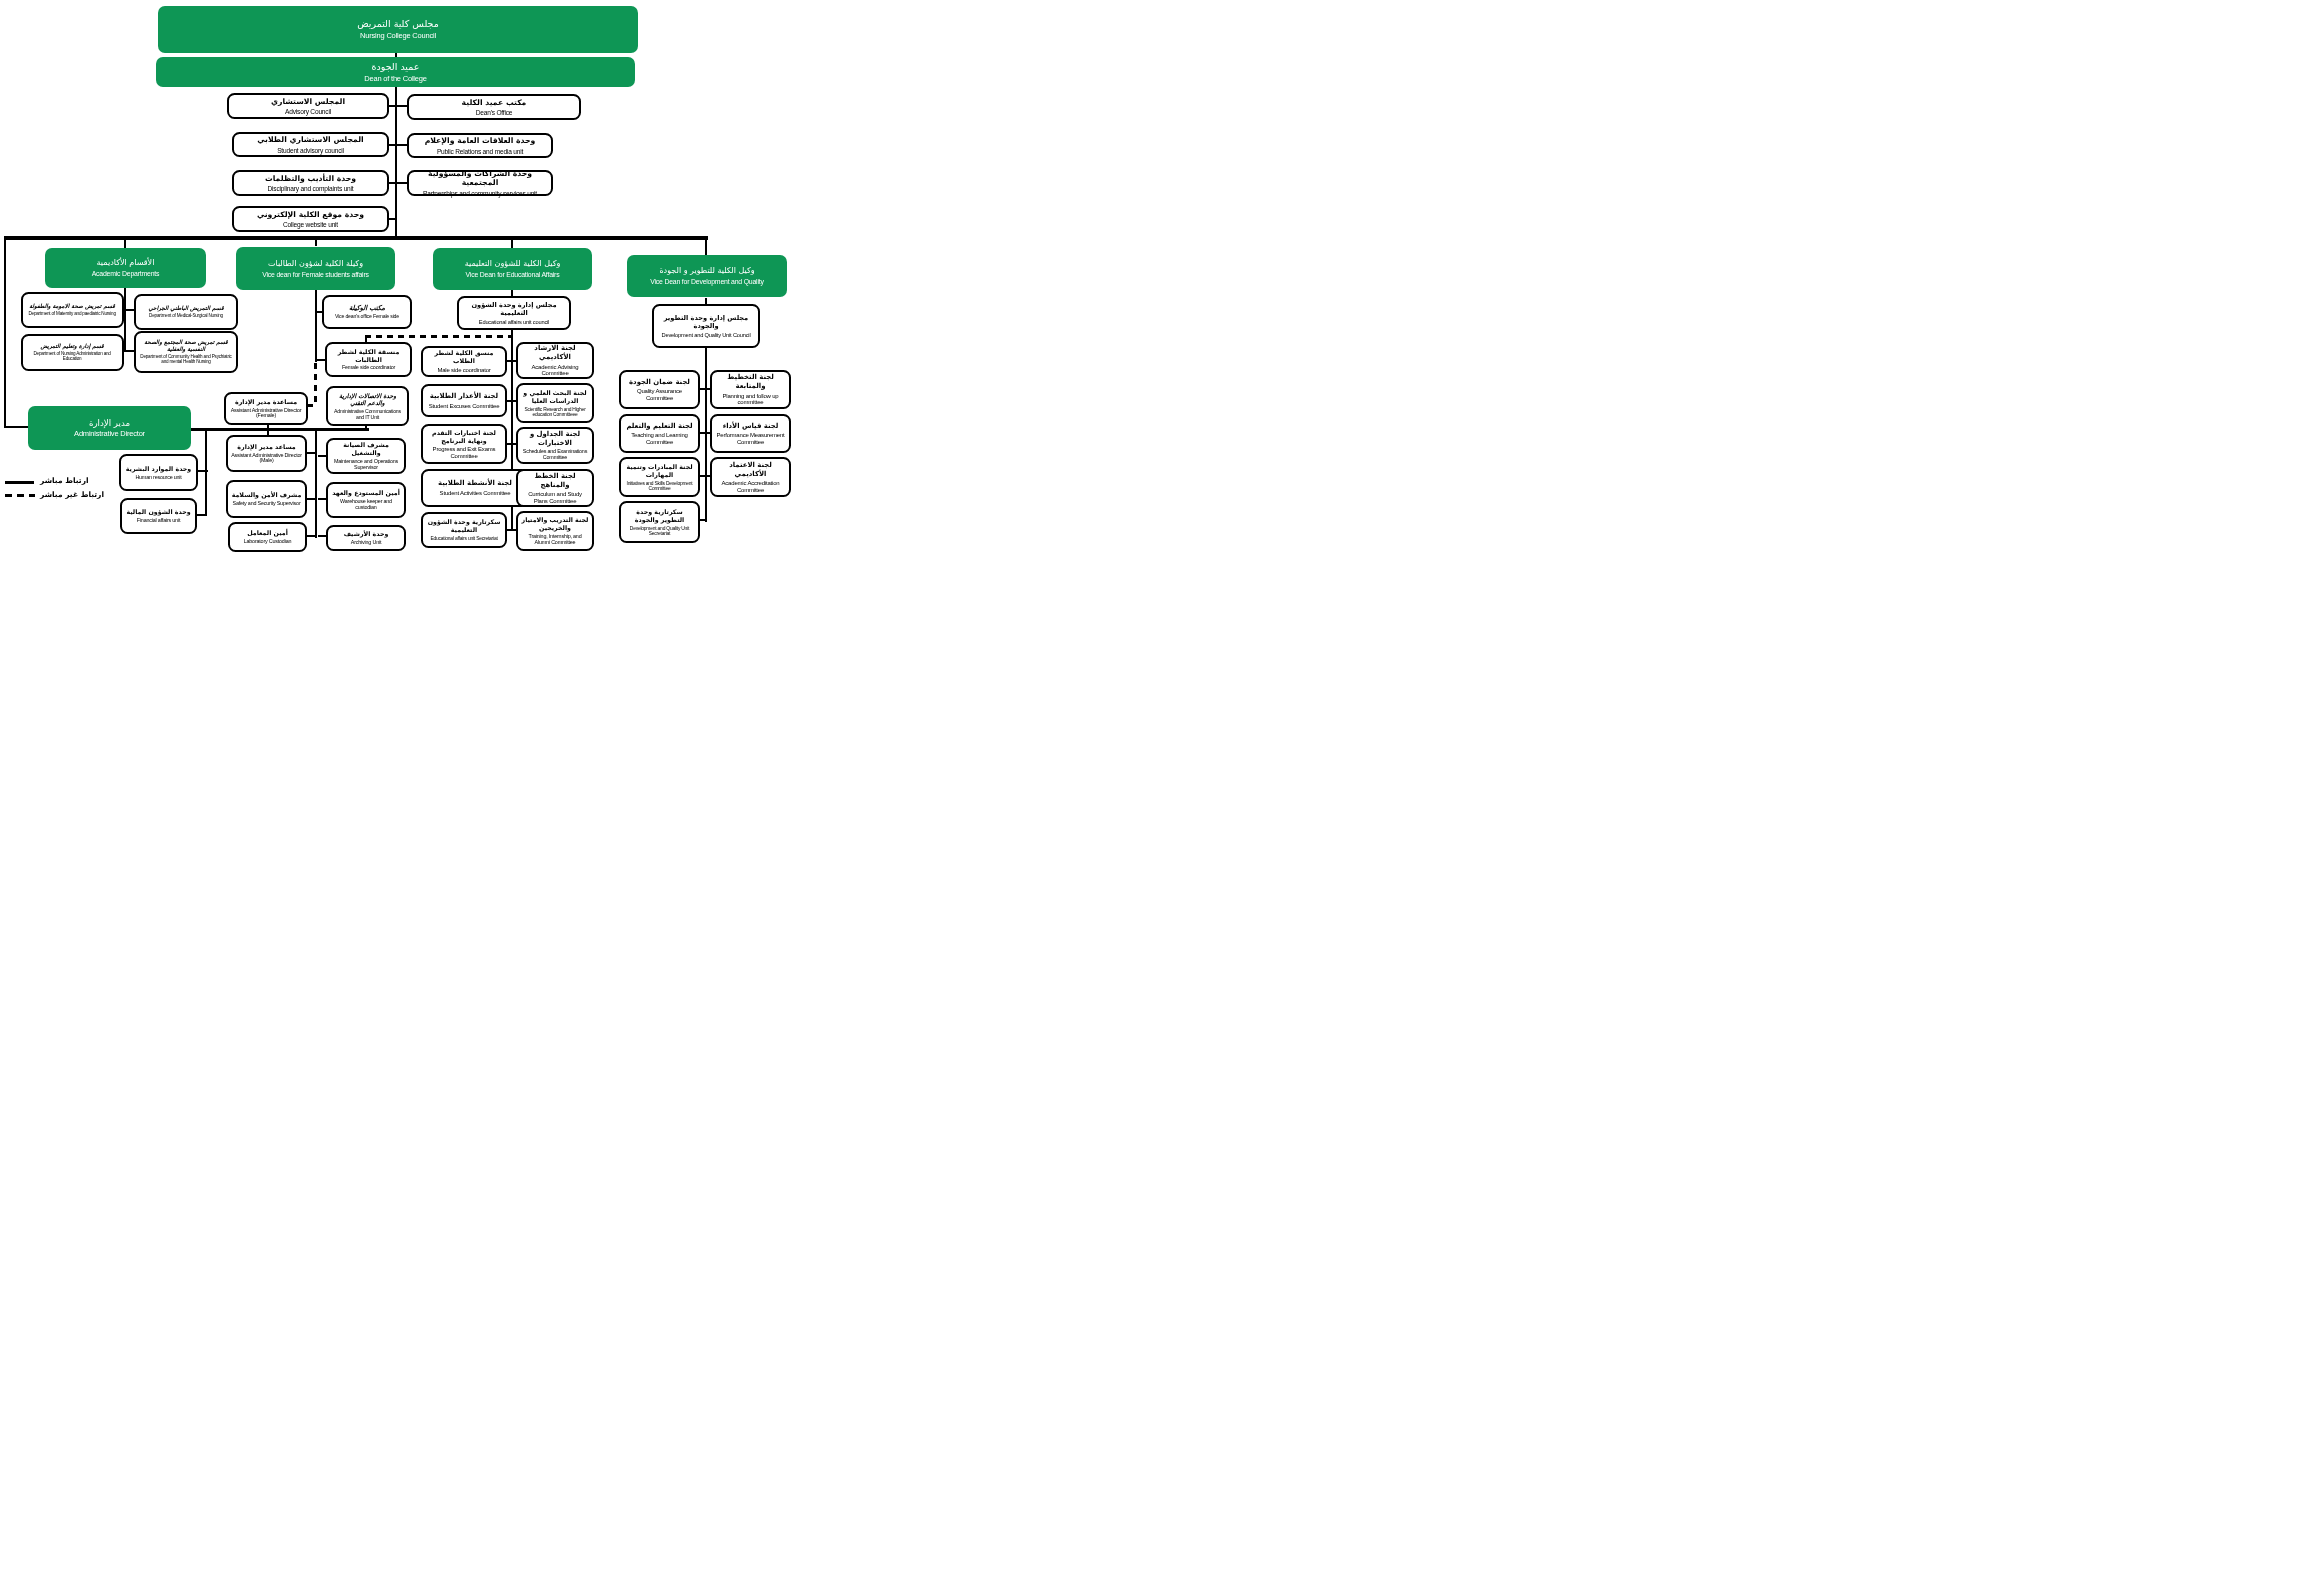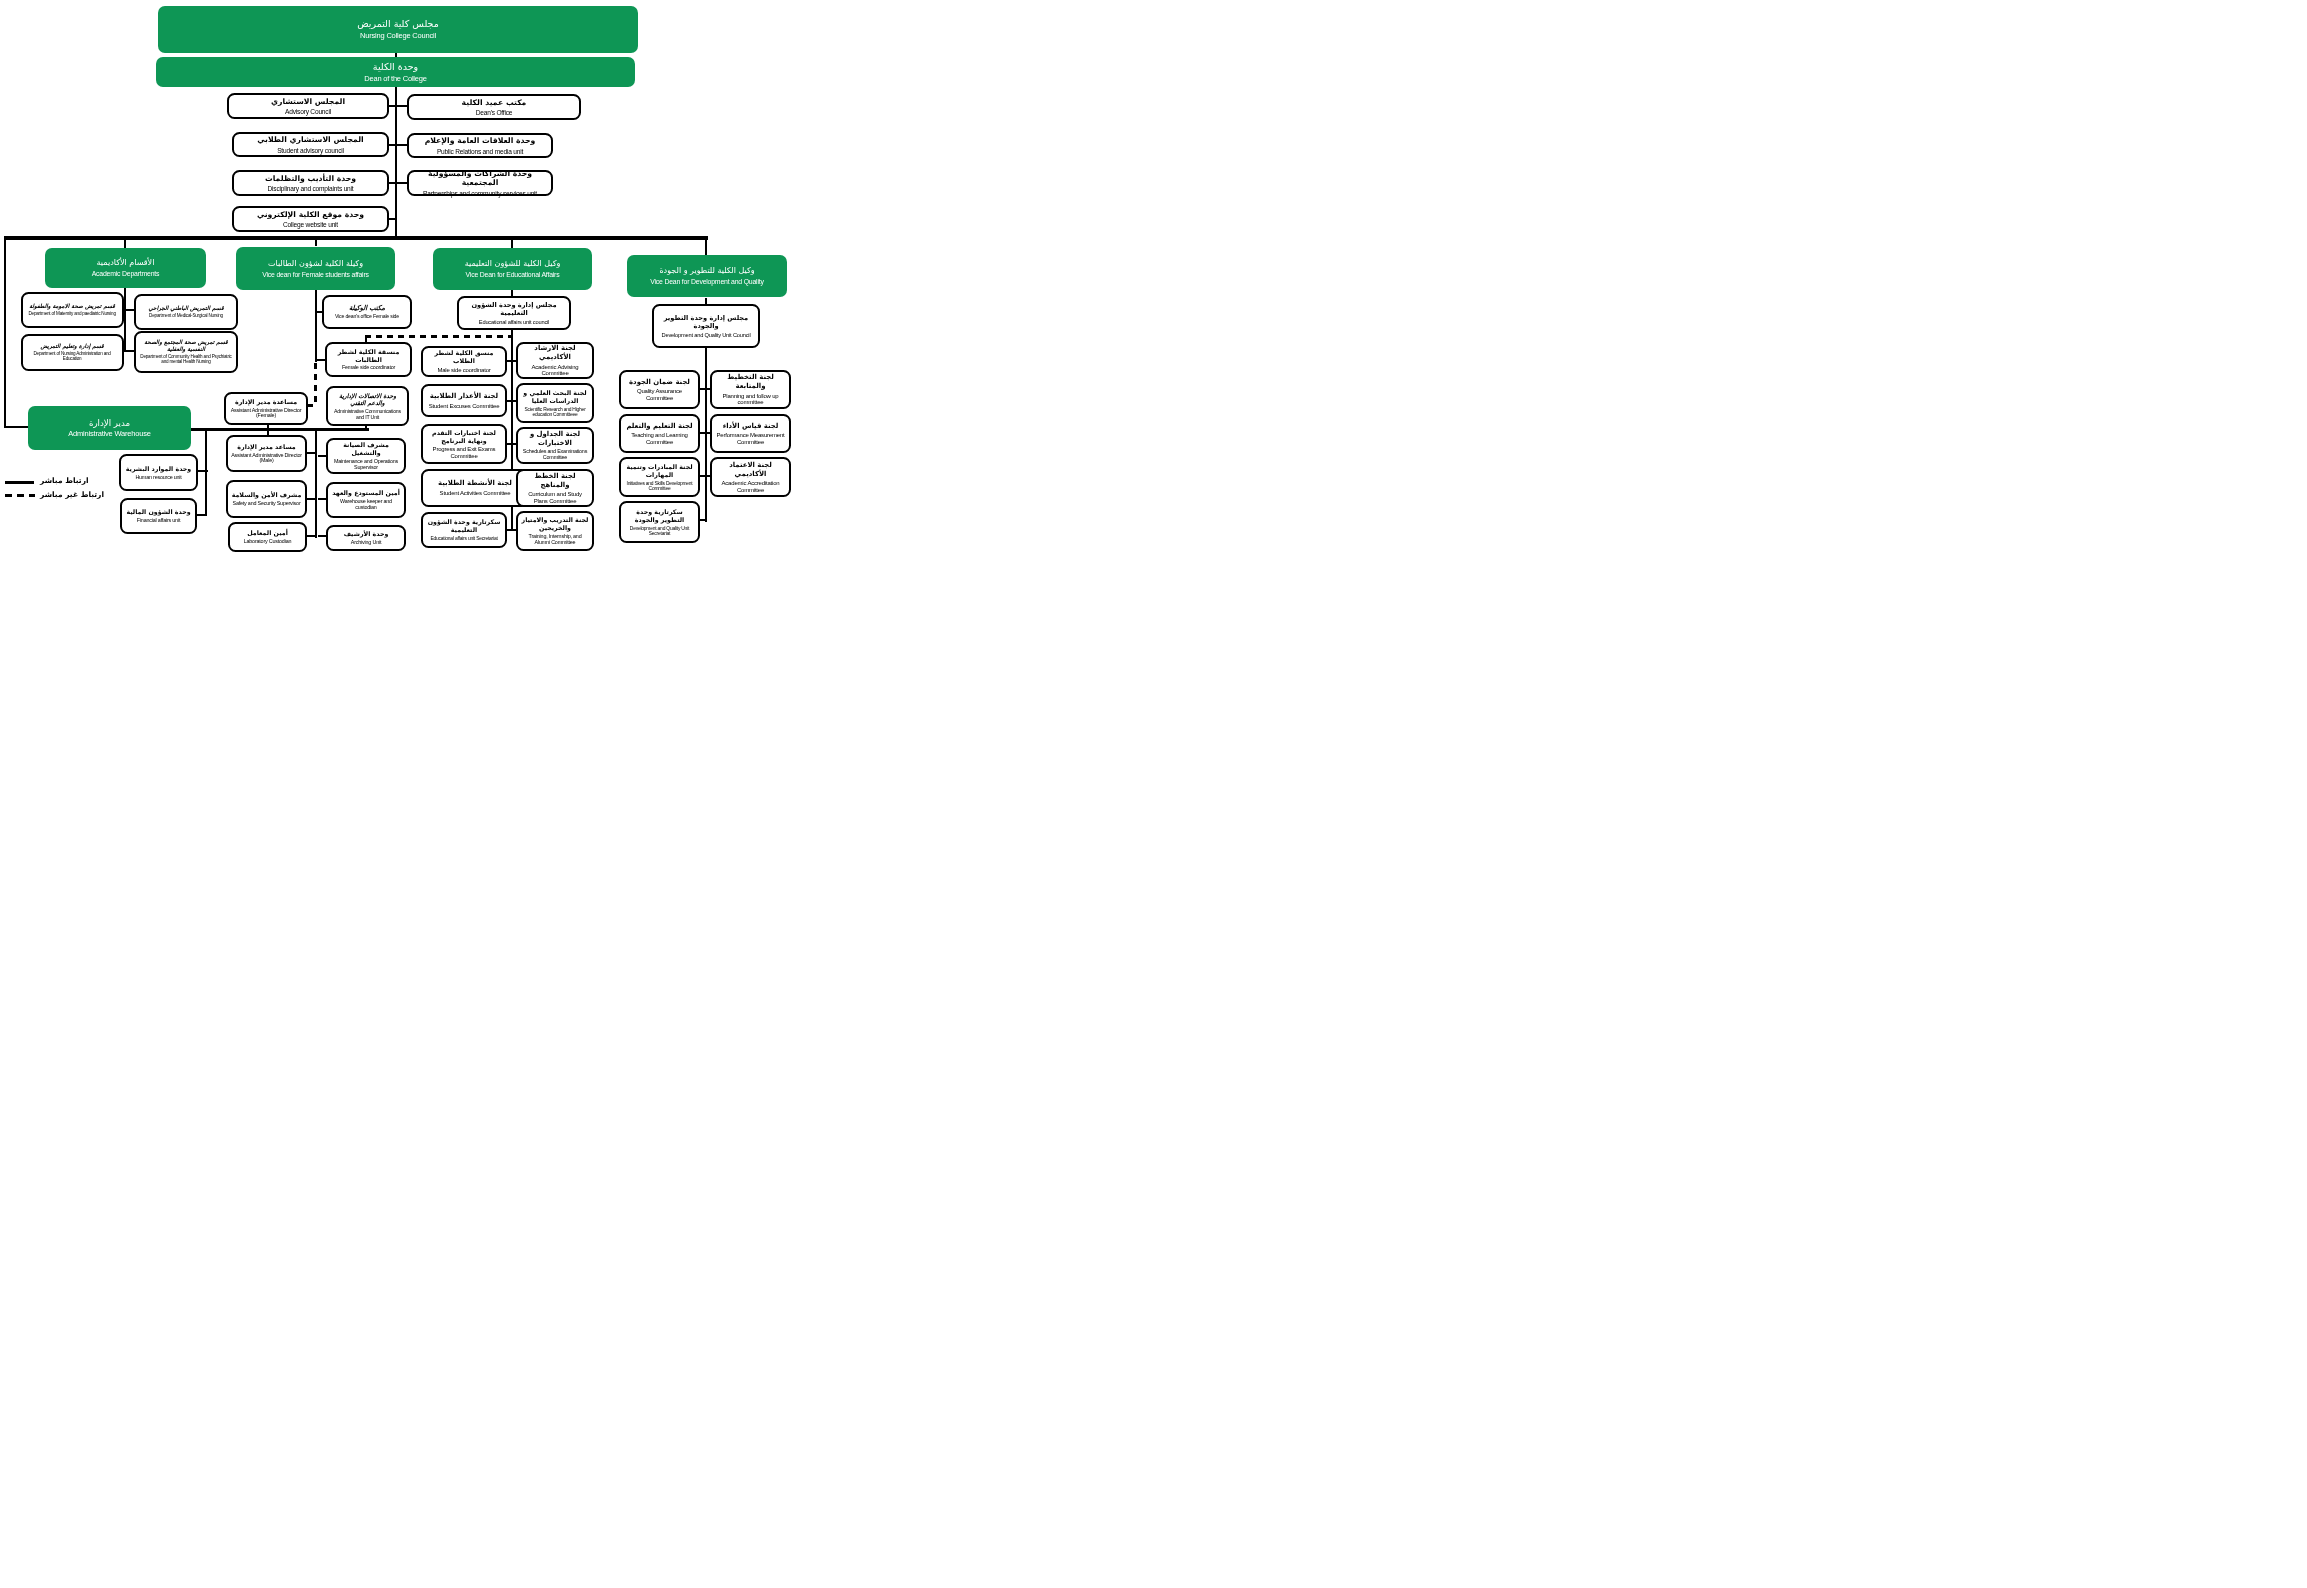--- a/index.html
+++ b/index.html
@@ -45,21 +45,21 @@
   <div class="ln" style="left:511px;top:240px;width:2.3px;height:8px"></div>
   <div class="ln" style="left:705px;top:240px;width:2.3px;height:15px"></div>
   <div class="ln" style="left:4px;top:240px;width:2.3px;height:188px"></div>
   <div class="ln" style="left:4px;top:426px;width:24px;height:2.3px"></div>
 
   <div class="box green xl" style="left:158px;top:5.7px;width:480px;height:47px">
     <span class="ar">مجلس كلية التمريض</span>
     <span class="en">Nursing College Council</span>
   </div>
   <div class="box green xl" style="left:156px;top:57px;width:479px;height:30px">
-    <span class="ar">وحدة الكلية</span>
+    <span class="ar">عميد الجودة</span>
     <span class="en">Dean of the College</span>
   </div>
 
   <div class="box row" style="left:227px;top:93px;width:162px;height:26px">
     <span class="ar">المجلس الاستشاري</span>
     <span class="en">Advisory Council</span>
   </div>
   <div class="box row" style="left:407px;top:94px;width:174px;height:26px">
     <span class="ar">مكتب عميد الكلية</span>
     <span class="en">Dean's Office</span>
@@ -228,21 +228,21 @@
     <span class="ar">لجنة الاعتماد الأكاديمي</span>
     <span class="en">Academic Accreditation Committee</span>
   </div>
   <div class="box md en-xs" style="left:619px;top:501px;width:81px;height:42px">
     <span class="ar" style="font-size:6.3px">سكرتارية وحدة التطوير والجودة</span>
     <span class="en">Development and Quality Unit Secretariat</span>
   </div>
 
   <div class="box green lg" style="left:28px;top:406px;width:163px;height:44px">
     <span class="ar" style="font-size:8.6px">مدير الإدارة</span>
-    <span class="en" style="font-size:7.5px">Administrative Warehouse</span>
+    <span class="en" style="font-size:7.5px">Administrative Director</span>
   </div>
   <div class="ln" style="left:191px;top:428px;width:178px;height:2.9px"></div>
   <div class="ln" style="left:205px;top:431px;width:2.3px;height:85px"></div>
   <div class="ln" style="left:198px;top:470px;width:9.7px;height:2.3px"></div>
   <div class="ln" style="left:197px;top:514px;width:10.3px;height:2.3px"></div>
   <div class="ln" style="left:267px;top:425px;width:2.3px;height:2.9px"></div>
   <div class="ln" style="left:267px;top:431px;width:2.3px;height:4.6px"></div>
   <div class="ln" style="left:315px;top:431px;width:2.3px;height:107px"></div>
   <div class="ln" style="left:307px;top:452px;width:9.2px;height:2.3px"></div>
   <div class="ln" style="left:307px;top:498px;width:9.2px;height:2.3px"></div>

